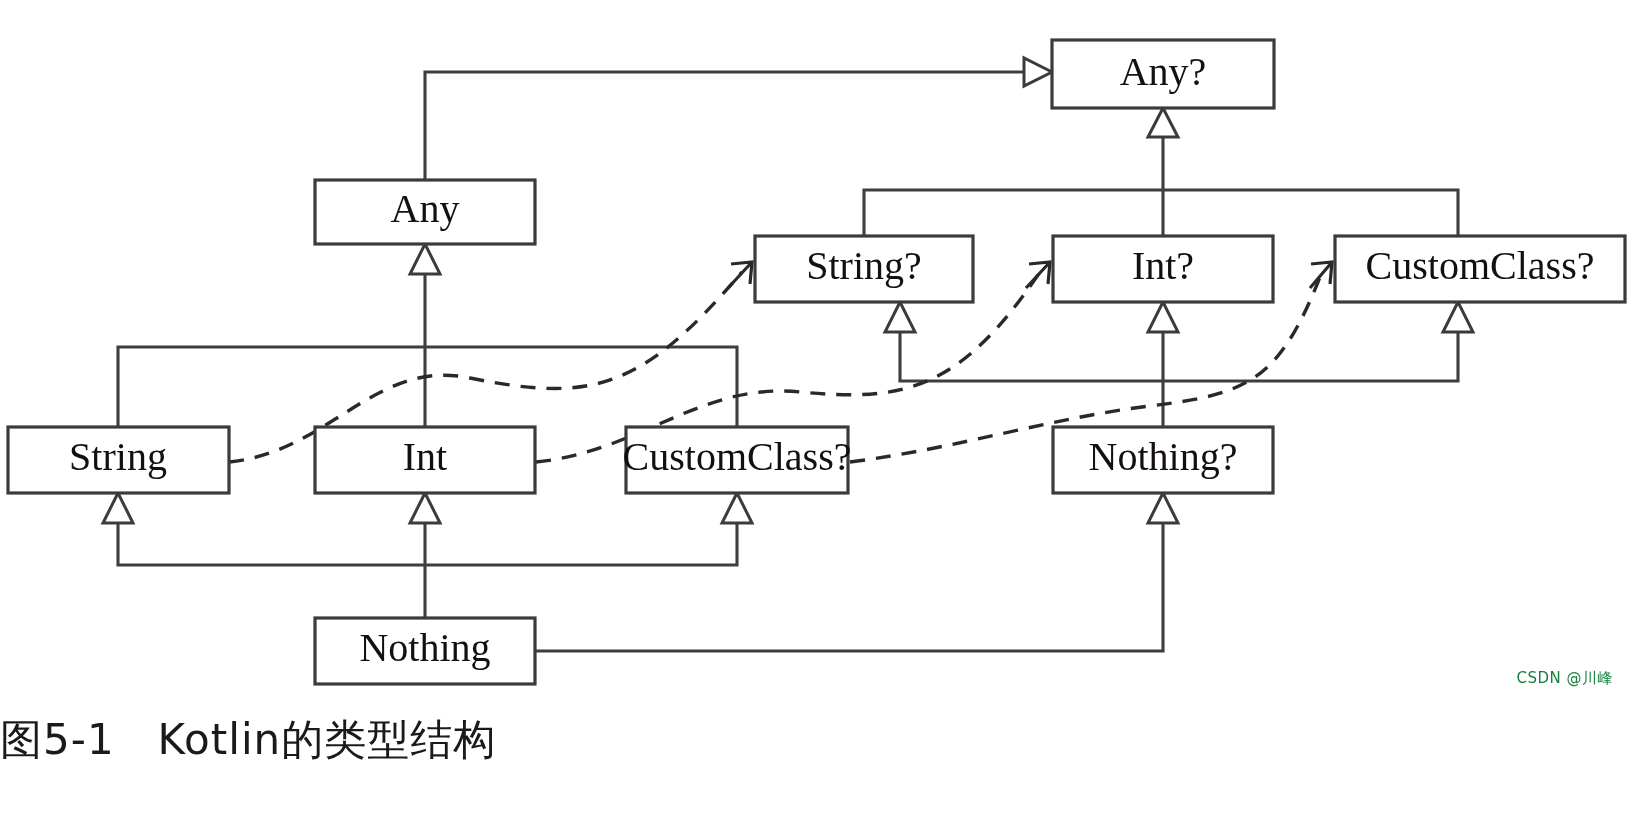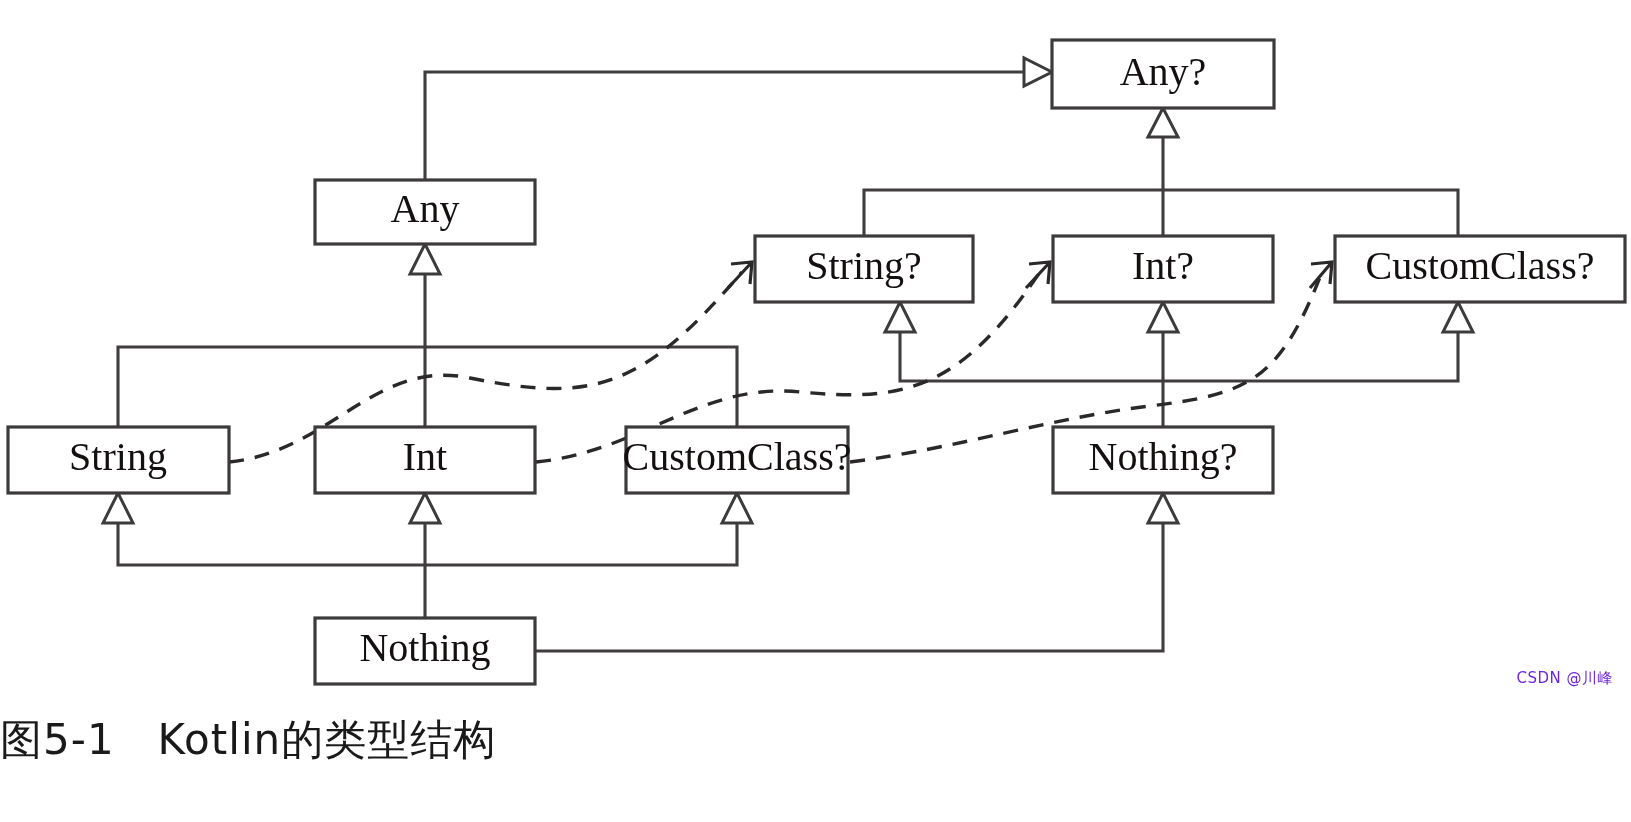--- a/index.html
+++ b/index.html
@@ -77,21 +77,21 @@
     letter-spacing: 1px;
     color: #1a1a1a;
     white-space: pre;
   }
   #watermark {
     position: absolute;
     right: 18px;
     bottom: 6px;
     font-family: "DejaVu Sans", "Liberation Sans", sans-serif;
     font-size: 15px;
-    color: #6d28d9;
+    color: #15803d;
     letter-spacing: 0.5px;
   }
 </style>
 </head>
 <body>
 
 <div id="figure-root">
 
   <svg id="diagram-svg" viewBox="0 0 1631 822">
 

